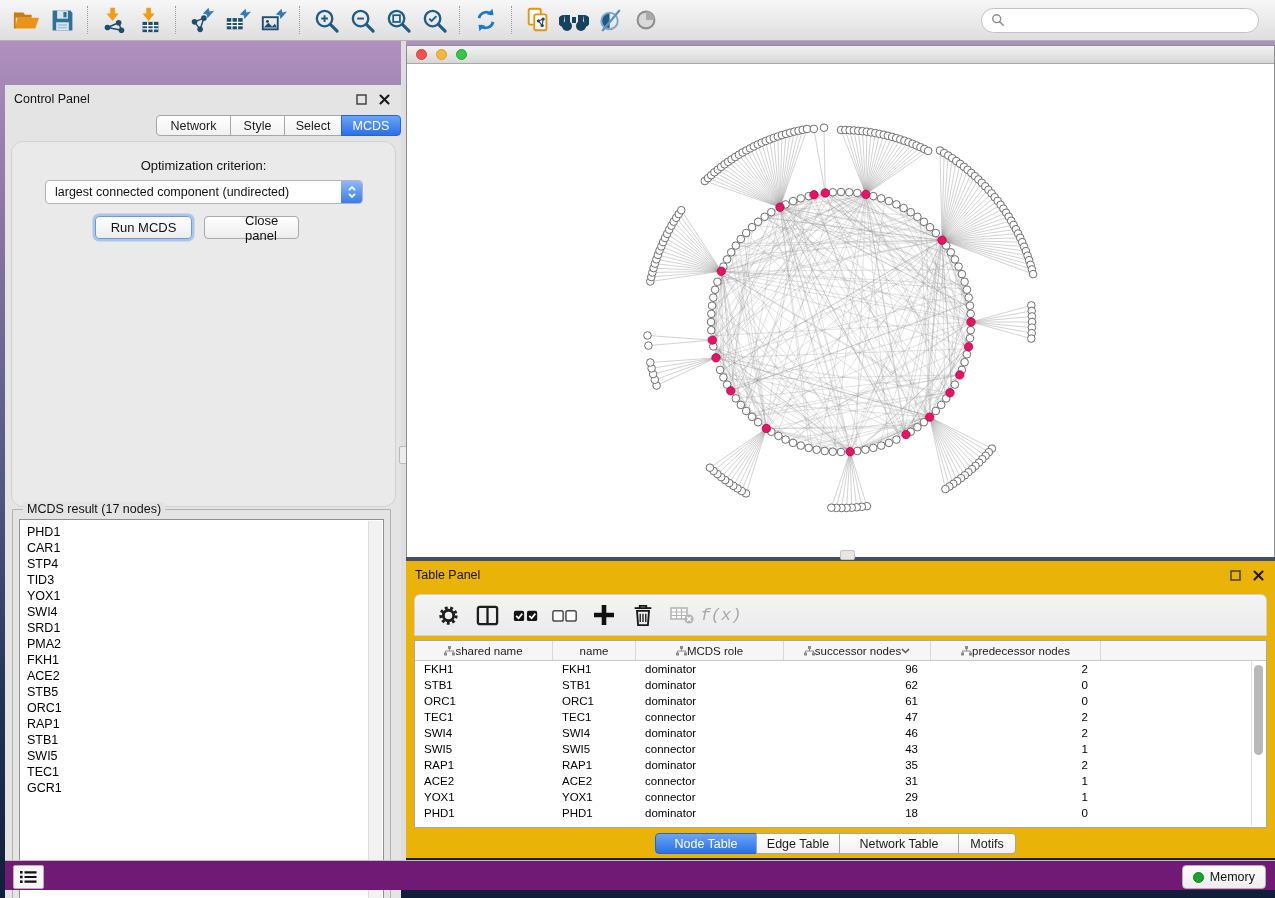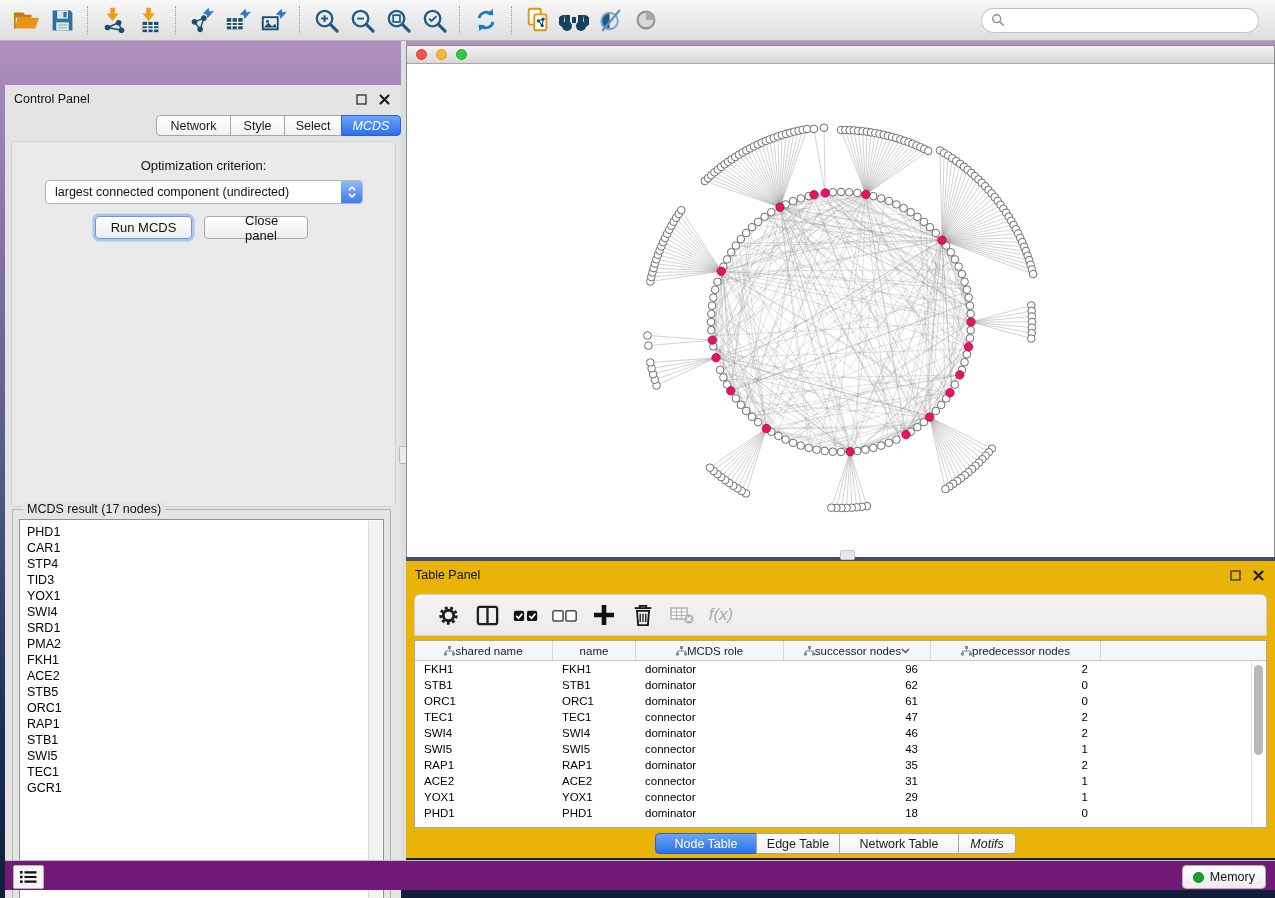--- a/index.html
+++ b/index.html
@@ -22,33 +22,33 @@
   
   #control-panel{left:5px;top:41px;width:396px;height:819px;background:#e4e4e4;box-sizing:border-box;margin-top:44px;}
   .panel-head{height:28px;display:flex;align-items:center;padding:0 9px;}
   .panel-title{font-size:12.5px;color:#111;}
   .panel-head .spacer{flex:1;}
   .mini-ic{width:16px;height:16px;display:flex;align-items:center;justify-content:center;margin-left:7px;}
   .cp-tabs{display:flex;justify-content:flex-end;margin-top:2px;height:21px;}
   .tab{height:21px;line-height:21px;font-size:12.5px;text-align:center;background:linear-gradient(#ffffff,#f1f1f1);
     border:1px solid #a6a6a6;margin-left:-1px;color:#1a1a1a;box-sizing:border-box;padding:0 2px;}
   .tab.first{border-radius:4px 0 0 4px;margin-left:0;}
-  .tab.last{border-radius:0 4px 4px 0;font-style:italic;}
+  .tab.last{border-radius:0 4px 4px 0;}
   .tab.active{background:linear-gradient(#6aa5f6,#2a70e8);border-color:#2a63cd;color:#fff;}
-  #cp-inner{left:6px;top:56px;width:383px;height:364px;background:#eaeaea;border:1px solid #d2d2d2;border-radius:4px;}
+  #cp-inner{left:6px;top:56px;width:383px;height:364px;background:#eaeaea;border:1px solid #d2d2d2;border-radius:12px;}
   #opt-label{top:16px;width:100%;text-align:center;font-size:13px;color:#111;}
   #criterion{left:33px;top:38px;width:318px;height:24px;background:#fff;border:1px solid #b5b5b5;border-radius:4px;
     display:flex;align-items:center;box-sizing:border-box;}
   #criterion .val{flex:1;font-size:12.5px;padding-left:9px;color:#111;white-space:nowrap;}
   #criterion .stepper{width:21px;height:22px;border-radius:0 3px 3px 0;background:linear-gradient(#8fb9f8,#3a7bee);
     display:flex;align-items:center;justify-content:center;}
   .push-btn{height:23px;background:linear-gradient(#ffffff,#ececec);border:1px solid #a9a9a9;border-radius:4px;
     font-size:13px;color:#111;display:flex;align-items:center;justify-content:center;box-sizing:border-box;}
   #run-btn{left:83px;top:74px;width:97px;border-color:#6b97e3;box-shadow:0 0 0 2.5px rgba(120,165,235,.55);}
-  #closep-btn{left:192px;top:74px;width:104px;padding-left:40px;}
+  #closep-btn{left:192px;top:74px;width:95px;padding-left:40px;}
   #mcds-fieldset{left:7px;top:424px;width:379px;height:480px;border:1px solid #b2b2b2;border-radius:1px;box-sizing:border-box;}
   #mcds-legend{left:10px;top:-8px;background:#e4e4e4;padding:0 4px;font-size:12.5px;color:#111;}
   #mcds-list{left:6px;top:9px;right:6px;bottom:6px;background:#fff;border:1px solid #8f8f8f;overflow:hidden;}
   .mcds-item{font-size:12.5px;line-height:16px;padding-left:7px;color:#000;}
   #mcds-scroll{position:absolute;top:1px;right:1px;bottom:1px;width:13px;background:#f2f2f2;border-left:1px solid #dcdcdc;}
   
   #v-splitter{left:401px;top:41px;width:5px;height:819px;background:#dedede;}
   #v-grip{left:399px;top:446px;width:9px;height:16px;background:#ececec;border:1px solid #b9b9b9;border-radius:2px;}
   #h-grip{left:840px;top:550px;width:13px;height:8px;background:#e6e6e6;border:1px solid #c4c4c4;border-radius:2px;}
   
@@ -56,21 +56,21 @@
   #net-titlebar{height:17px;background:linear-gradient(#f3f3f3,#d7d7d7);border-bottom:1px solid #a8a8a8;
     display:flex;align-items:center;position:relative;}
   .light{width:11px;height:11px;border-radius:50%;margin-left:9px;box-sizing:border-box;}
   #net-title{position:absolute;left:0;right:0;text-align:center;font-size:12px;font-weight:bold;color:#1c1c1c;}
   #net-canvas{position:relative;width:867px;height:493px;background:#fff;overflow:hidden;}
   
   #table-panel{left:406px;top:561px;width:869px;height:297px;background:#eab308;}
   #tp-toolbar{left:8px;top:33px;width:853px;height:42px;background:linear-gradient(#f4f4f4,#ebebeb);
     border:1px solid #cfcfcf;border-radius:6px 6px 0 0;box-sizing:border-box;display:flex;align-items:center;padding-left:16px;}
   .tp-ic{width:34px;height:30px;display:flex;align-items:center;justify-content:center;margin-right:5px;}
-  #fx-label{font-family:Liberation Sans, sans-serif;font-style:italic;font-size:17px;color:#a9a9a9;}
+  #fx-label{font-family:Liberation Mono, monospace;font-style:italic;font-size:17px;color:#a9a9a9;}
   #node-table{left:8px;top:79px;width:853px;height:188px;background:#fff;border:1px solid #a9a9a9;box-sizing:border-box;overflow:hidden;}
   .thead,.trow{display:grid;grid-template-columns:138px 83px 148px 147px 170px 1fr;}
   .thead{height:19px;background:#f6f6f6;border-bottom:1px solid #c9c9c9;}
   .hcell{display:flex;align-items:center;justify-content:center;gap:0;font-size:11.5px;color:#1c1c1c;
     border-right:1px solid #d9d9d9;overflow:hidden;white-space:nowrap;}
   .hcell.nolab{border-right:none;}
   .trow{height:16px;}
   .tcell{font-size:11.5px;line-height:16px;color:#000;padding:0 9px;white-space:nowrap;overflow:hidden;}
   .c-succ,.c-pred{text-align:right;padding-right:13px;}
   #tbl-scroll{position:absolute;top:20px;right:1px;bottom:1px;width:13px;background:#fff;border-left:1px solid #e0e0e0;}

